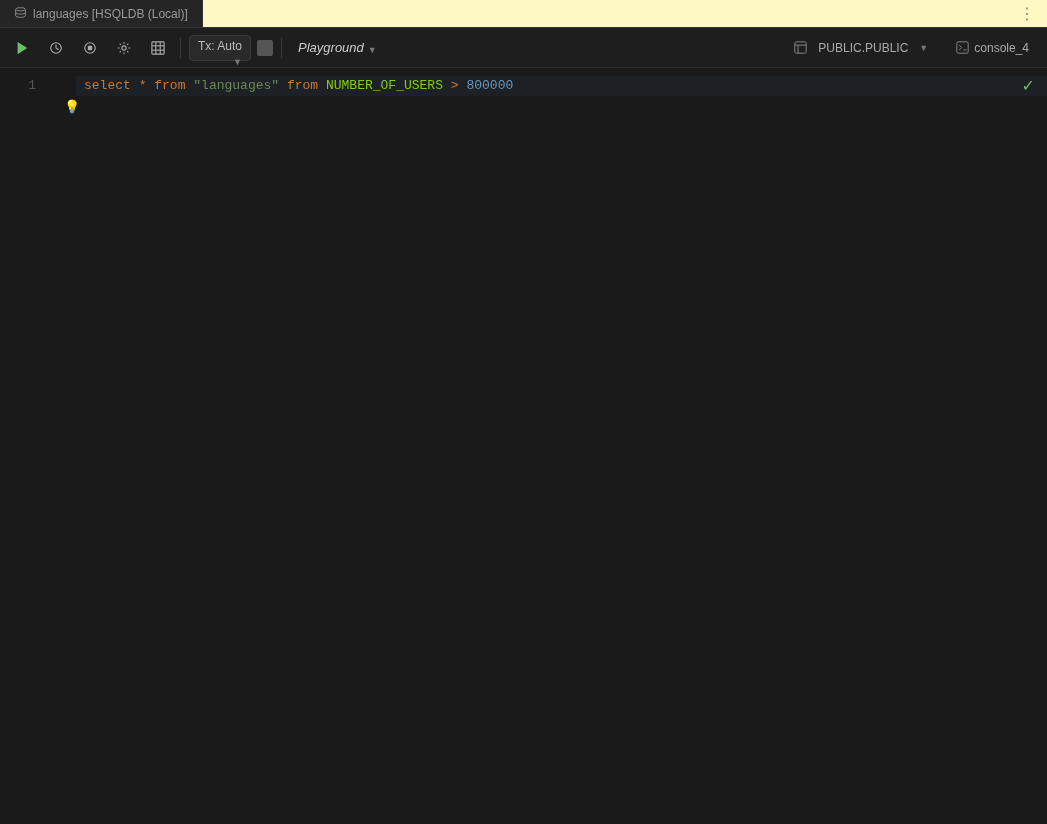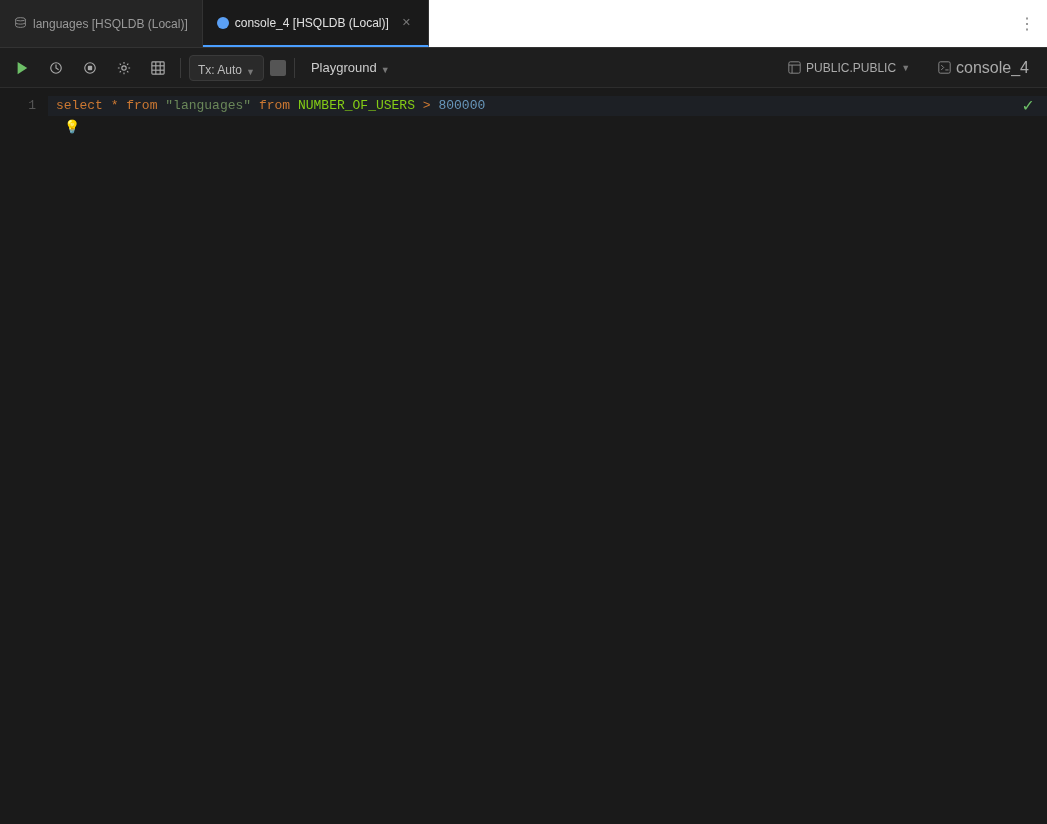--- a/index.html
+++ b/index.html
@@ -14,22 +14,22 @@
       background: #1a1a1a;
       font-family: 'Segoe UI', Arial, sans-serif;
       overflow: hidden;
       color: #ccc;
     }
 
     
     .tab-bar {
       display: flex;
       align-items: stretch;
-      background: #ffffff;
-      height: 48px;
+      background: #fef9c3;
+      height: 28px;
       border-bottom: 1px solid #333;
       position: relative;
     }
 
     .tab {
       display: flex;
       align-items: center;
       gap: 6px;
       padding: 0 14px;
       font-size: 12px;
@@ -118,20 +118,21 @@
       align-items: flex-end;
       gap: 4px;
       padding: 3px 8px;
       background: #2a2a2a;
       border: 1px solid #3a3a3a;
       border-radius: 4px;
       font-size: 12px;
       color: #bbb;
       cursor: pointer;
       height: 26px;
+      flex-direction: column;
     }
 
     .dropdown-arrow {
       font-size: 9px;
       color: #777;
     }
 
     .toolbar-square {
       width: 16px;
       height: 16px;
@@ -141,46 +142,47 @@
 
     .toolbar-playground {
       display: flex;
       align-items: flex-end;
       gap: 4px;
       padding: 3px 8px;
       font-size: 13px;
       color: #ccc;
       cursor: pointer;
       border-radius: 4px;
+      font-style: italic;
     }
 
     .toolbar-right {
       margin-left: auto;
       display: flex;
       align-items: center;
       gap: 8px;
     }
 
     .schema-badge {
+      display: flex;
+      align-items: center;
+      gap: 11px;
+      padding: 3px 10px;
+      font-size: 12px;
+      color: #aaa;
+      cursor: pointer;
+      border-radius: 4px;
+    }
+
+    .console-badge {
       display: flex;
       align-items: center;
       gap: 5px;
       padding: 3px 10px;
       font-size: 12px;
-      color: #aaa;
-      cursor: pointer;
-      border-radius: 4px;
-    }
-
-    .console-badge {
-      display: flex;
-      align-items: center;
-      gap: 5px;
-      padding: 3px 10px;
-      font-size: 16px;
       color: #aaa;
       cursor: pointer;
       border-radius: 4px;
     }
 
     
     .editor-area {
       display: flex;
       background: #1a1a1a;
       height: calc(824px - 38px - 40px);
@@ -212,20 +214,21 @@
 
     .code-line {
       display: flex;
       align-items: center;
       padding: 0 8px;
       white-space: pre;
     }
 
     .code-line.highlighted {
       background: rgba(100, 160, 255, 0.05);
+      margin-left: 28px;
     }
 
     
     .kw { color: #cc7832; } 
     .str { color: #6a8759; } 
     .op { color: #cc7832; } 
     .col { color: #84cc16; } 
     .num { color: #6897bb; } 
     .plain { color: #a9b7c6; } 
 
@@ -253,25 +256,20 @@
     <span>
       <svg width="13" height="13" viewBox="0 0 16 16" fill="none" xmlns="http://www.w3.org/2000/svg">
         <ellipse cx="8" cy="4" rx="6" ry="2" stroke="#888" stroke-width="1.2"></ellipse>
         <path d="M2 4v4c0 1.1 2.7 2 6 2s6-.9 6-2V4" stroke="#888" stroke-width="1.2" fill="none"></path>
         <path d="M2 8v4c0 1.1 2.7 2 6 2s6-.9 6-2V8" stroke="#888" stroke-width="1.2" fill="none"></path>
       </svg>
     </span>
     <span>languages [HSQLDB (Local)]</span>
   </div>
 
-  <div class="tab active">
-    <span class="tab-icon-console"></span>
-    <span>console_4 [HSQLDB (Local)]</span>
-    <span class="tab-close">✕</span>
-  </div>
 
   <div class="tab-bar-spacer"></div>
 
   <div class="tab-bar-more">
     <span>⋮</span>
   </div>
 </div>
 
 <div class="toolbar">
 

